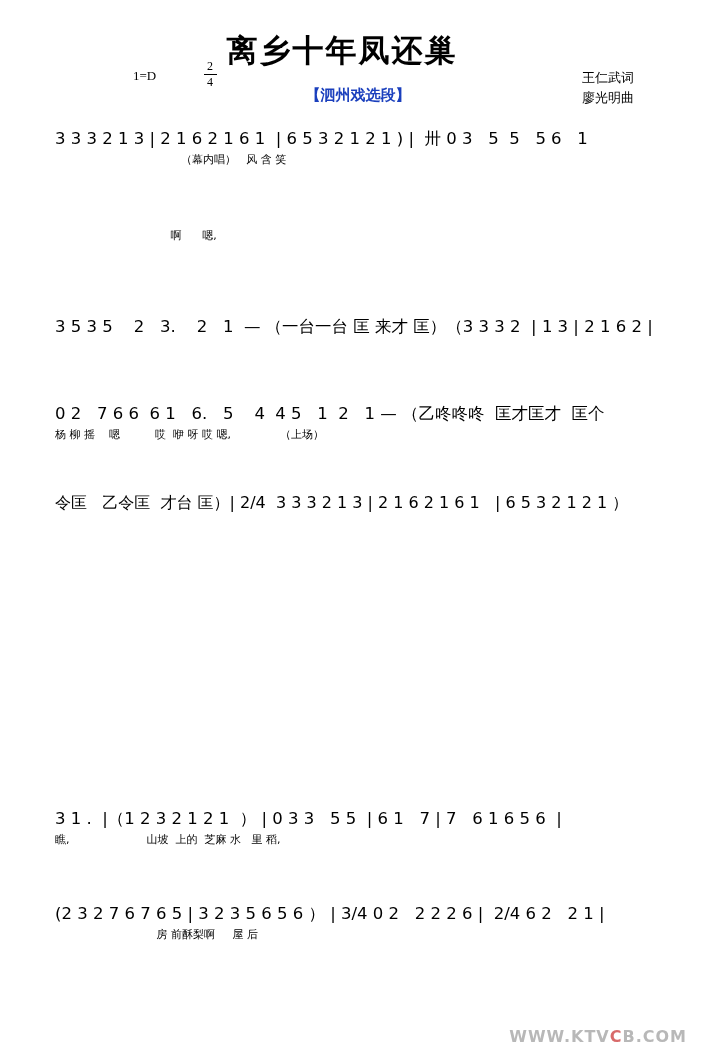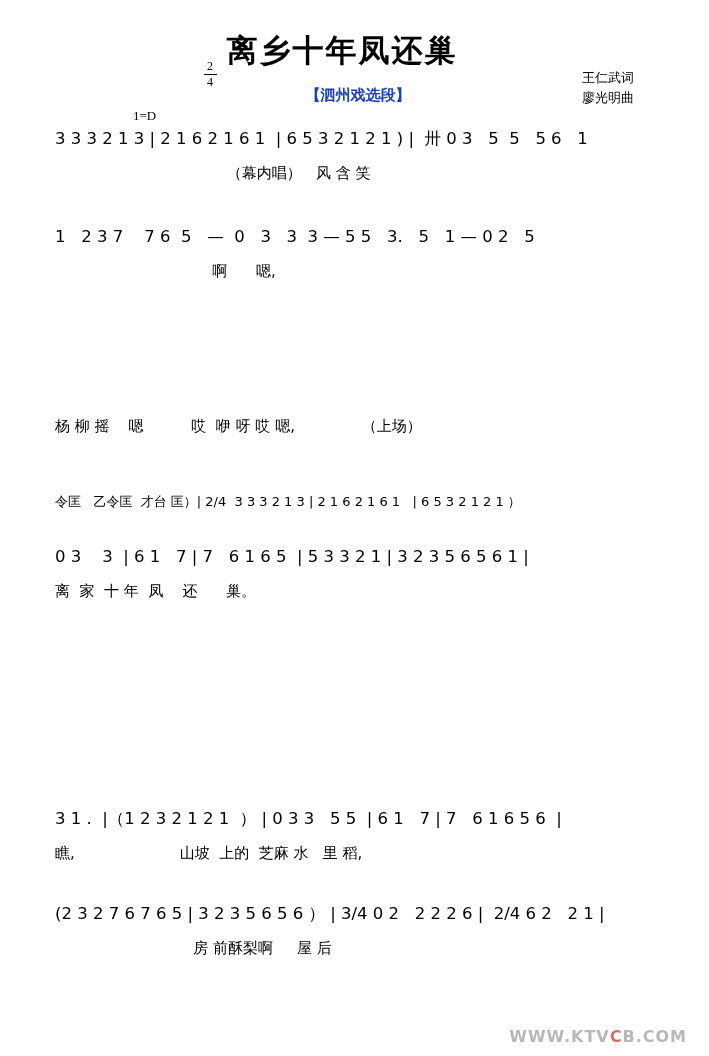--- a/index.html
+++ b/index.html
@@ -31,21 +31,20 @@
     font-size: 31px;
     font-weight: bold;
     letter-spacing: 2px;
   }
   .key-sig {
     position: absolute;
     top: 68px;
     left: 133px;
     font-size: 13px;
     font-family: "Liberation Serif", serif;
-    margin-top: 40px;
   }
   .meter {
     position: absolute;
     top: 60px;
     left: 200px;
     width: 20px;
     text-align: center;
     font-size: 12px;
     font-family: "Liberation Serif", serif;
     line-height: 1.05;
@@ -84,27 +83,27 @@
   .notes {
     font-family: "DejaVu Sans", "Liberation Sans", sans-serif;
     font-size: 16.5px;
     letter-spacing: 0px;
     white-space: pre;
     line-height: 1.05;
     height: 22px;
   }
   .lyrics {
     font-family: "DejaVu Sans", sans-serif;
-    font-size: 15px;
+    font-size: 11px;
     white-space: pre;
     height: 18px;
-    margin-top: 12px;
+    margin-top: 0;
   }
   .small {
-    font-size: 13px;
+    font-size: 16px;
   }
 
   
   .watermark {
     position: absolute;
     bottom: 10px;
     right: 22px;
     font-family: "DejaVu Sans", sans-serif;
     font-size: 16px;
     font-weight: bold;
@@ -134,38 +133,38 @@
     <div>王仁武词</div>
     <div>廖光明曲</div>
   </div>
 
   <div class="system" style="top:130px">
     <div class="notes">3 3 3 2 1 3 | 2 1 6 2 1 6 1  | 6 5 3 2 1 2 1 ) |  卅 0 3   5  5   5 6   1</div>
     <div class="lyrics">                                    （幕内唱）   风 含 笑</div>
   </div>
 
   <div class="system" style="top:228px">
-    <div class="notes">1   2 3 7    7 6  5   —  0   3   3  3 — 5 5   3.   5   1 — 0 2   5</div>
     <div class="lyrics">                                 啊      嗯,</div>
   </div>
 
+  <div class="system" style="top:318px">
+    <div class="notes">3 5 3 5    2   3.    2   1  — （一台一台 匡 来才 匡）（3 3 3 2  | 1 3 | 2 1 6 2 |</div>
+    <div class="lyrics"></div>
+  </div>
 
   <div class="system" style="top:405px">
+    <div class="notes">0 2   7 6 6  6 1   6.   5    4  4 5   1  2   1 — （乙咚咚咚  匡才匡才  匡个</div>
     <div class="lyrics">杨 柳 摇    嗯          哎  咿 呀 哎 嗯,              （上场）</div>
   </div>
 
   <div class="system" style="top:495px">
     <div class="notes small">令匡   乙令匡  才台 匡）| 2/4  3 3 3 2 1 3 | 2 1 6 2 1 6 1   | 6 5 3 2 1 2 1 ）</div>
     <div class="lyrics"></div>
   </div>
 
-  <div class="system" style="top:548px">
-    <div class="notes">0 3    3  | 6 1   7 | 7   6 1 6 5  | 5 3 3 2 1 | 3 2 3 5 6 5 6 1 |</div>
-    <div class="lyrics">离  家  十 年  凤    还      巢。</div>
-  </div>
 
 
 
   <div class="system" style="top:810px">
     <div class="notes">3 1 .  |（1 2 3 2 1 2 1  ） | 0 3 3   5 5  | 6 1   7 | 7   6 1 6 5 6  |</div>
     <div class="lyrics">瞧,                      山坡  上的  芝麻 水   里 稻,</div>
   </div>
 
   <div class="system" style="top:905px">
     <div class="notes">(2 3 2 7 6 7 6 5 | 3 2 3 5 6 5 6 ） | 3/4 0 2   2 2 2 6 |  2/4 6 2   2 1 |</div>

